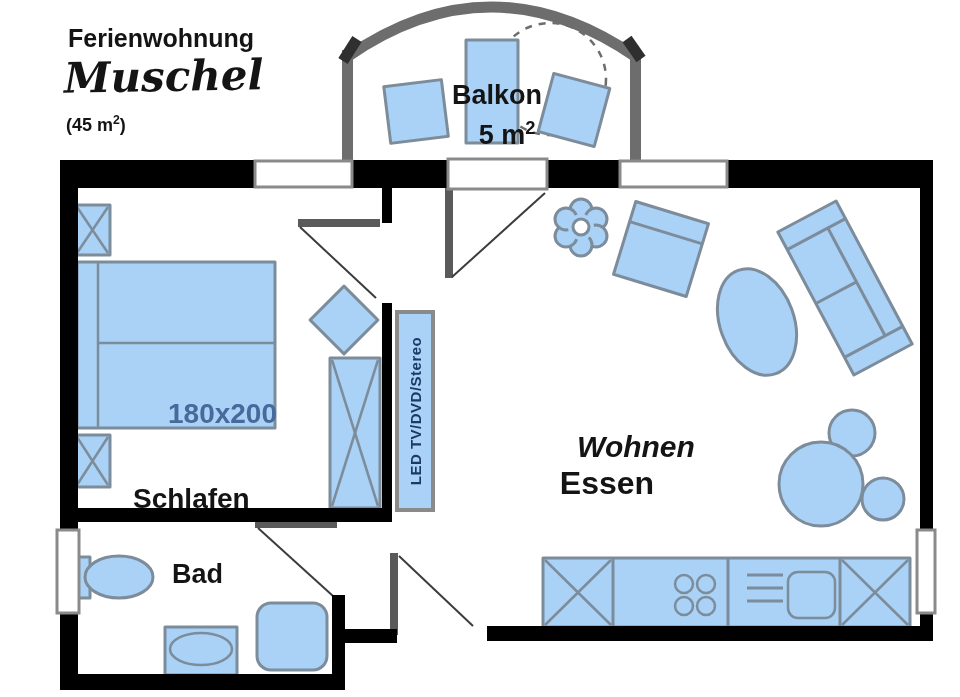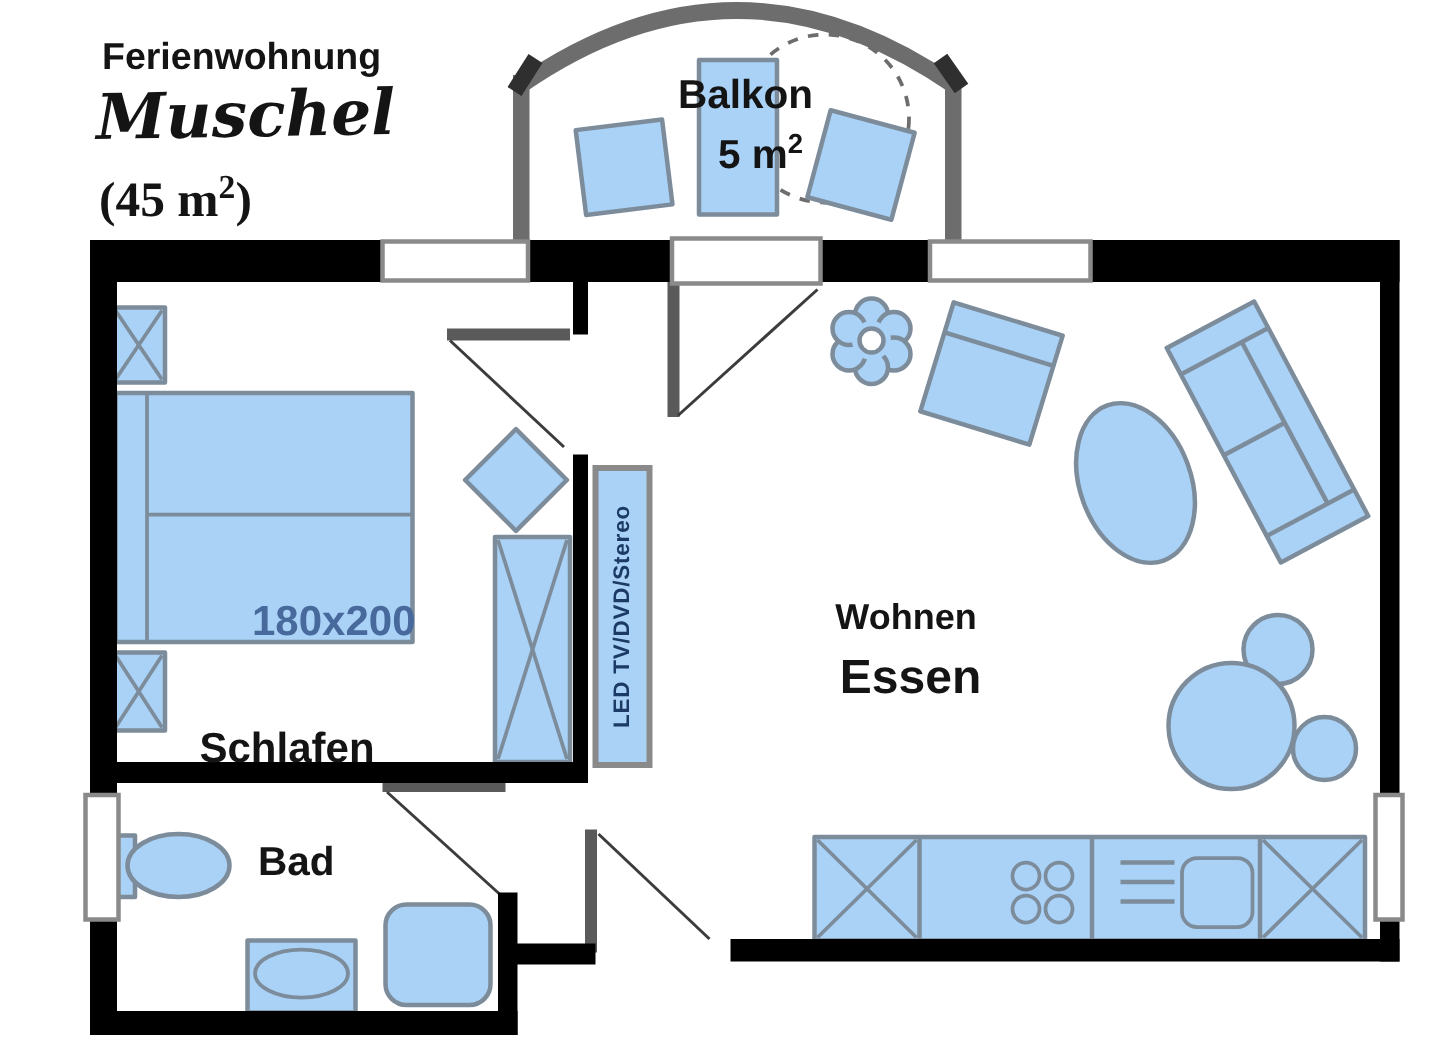--- a/index.html
+++ b/index.html
@@ -10,30 +10,30 @@
   .furn{fill:var(--furniture-fill,#a9d2f6);stroke:var(--furniture-stroke,#7d8c9b);stroke-width:3;stroke-linejoin:round;}
   .furnline{stroke:var(--furniture-stroke,#7d8c9b);stroke-width:3;fill:none;}
   .thinline{stroke:var(--furniture-stroke,#7d8c9b);stroke-width:2.5;fill:none;}
   .door{fill:var(--door-gray,#5a5a5a);}
   .swing{stroke:var(--swing-line,#3c3c3c);stroke-width:2;fill:none;}
   .rail{fill:var(--railing-gray,#6d6d6d);}
   .railarc{stroke:var(--railing-gray,#6d6d6d);stroke-width:11;fill:none;}
   .railcap{stroke:var(--railing-cap,#2f2f2f);stroke-width:11;fill:none;}
   .dashcircle{stroke:var(--railing-gray,#6d6d6d);stroke-width:2.5;fill:none;stroke-dasharray:7 7;}
   .lbl{position:absolute;font-family:"Liberation Sans",sans-serif;font-weight:bold;color:var(--label-text,#141414);line-height:1;white-space:nowrap;}
-  .center{text-align:center;}
+  .center{text-align:center;margin-top:32px;}
   .t1{left:68px;top:26px;font-size:25px;}
   .t2{left:64px;top:56px;font-size:42px;font-family:"DejaVu Serif",serif;font-style:italic;font-weight:bold;transform:rotate(-1deg);}
-  .t3{left:66px;top:114px;font-size:33px;font-family:Liberation Serif, serif;}
+  .t3{left:66px;top:114px;font-size:18px;}
   .balkon{left:397px;top:50px;width:200px;font-size:27px;}
   .balkon-area{left:407px;top:87px;width:200px;font-size:27px;}
   .schlafen{left:133px;top:454px;font-size:28px;margin-top:31px;}
   .bedsize{left:168px;top:400px;width:100px;text-align:right;font-size:28px;color:var(--bed-size-text,#48699b);}
   .bad{left:172px;top:561px;font-size:27px;}
-  .wohnen{left:504px;top:400px;width:200px;font-size:24px;}
+  .wohnen{left:536px;top:400px;width:200px;font-size:30px;font-style:italic;}
   .essen{left:507px;top:435px;width:200px;font-size:32px;}
   .media{left:415px;top:411px;transform:translate(-50%,-50%) rotate(-90deg);font-size:15px;letter-spacing:.5px;color:var(--media-text,#1b3a66);}
   .sup{font-size:68%;vertical-align:super;}
 </style>
 </head>
 <body>
 
 <div class="stage">
 
   <svg class="plan-svg" width="960" height="697" viewBox="0 0 960 697">

